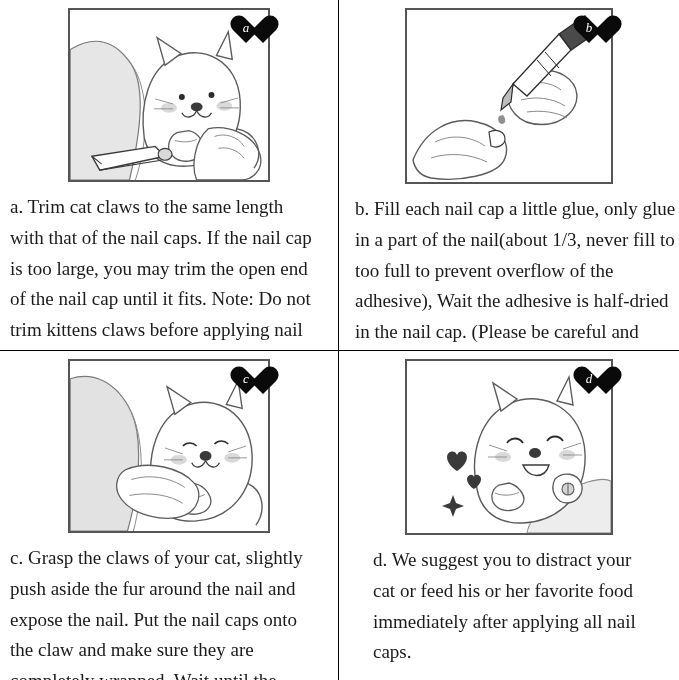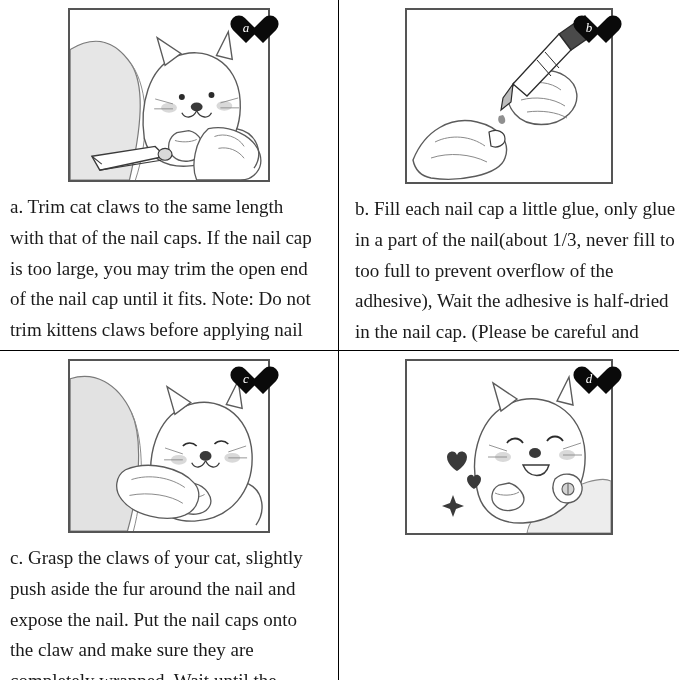--- a/index.html
+++ b/index.html
@@ -277,16 +277,17 @@
             </g>
 
             <path d="M46,134 L49,142 L57,145 L49,148 L46,156 L43,148 L35,145 L43,142 Z" fill="#3a3a3a"></path>
           </svg>
           <div class="heart">
             <div class="shape"></div>
             <div class="ltr">d</div>
           </div>
         </div>
       </div>
+      <div class="caption d">d. We suggest you to distract your cat or feed his or her favorite food immediately after applying all nail caps.</div>
     </div>
 
   </div>
 </div>
 
 </body></html>

